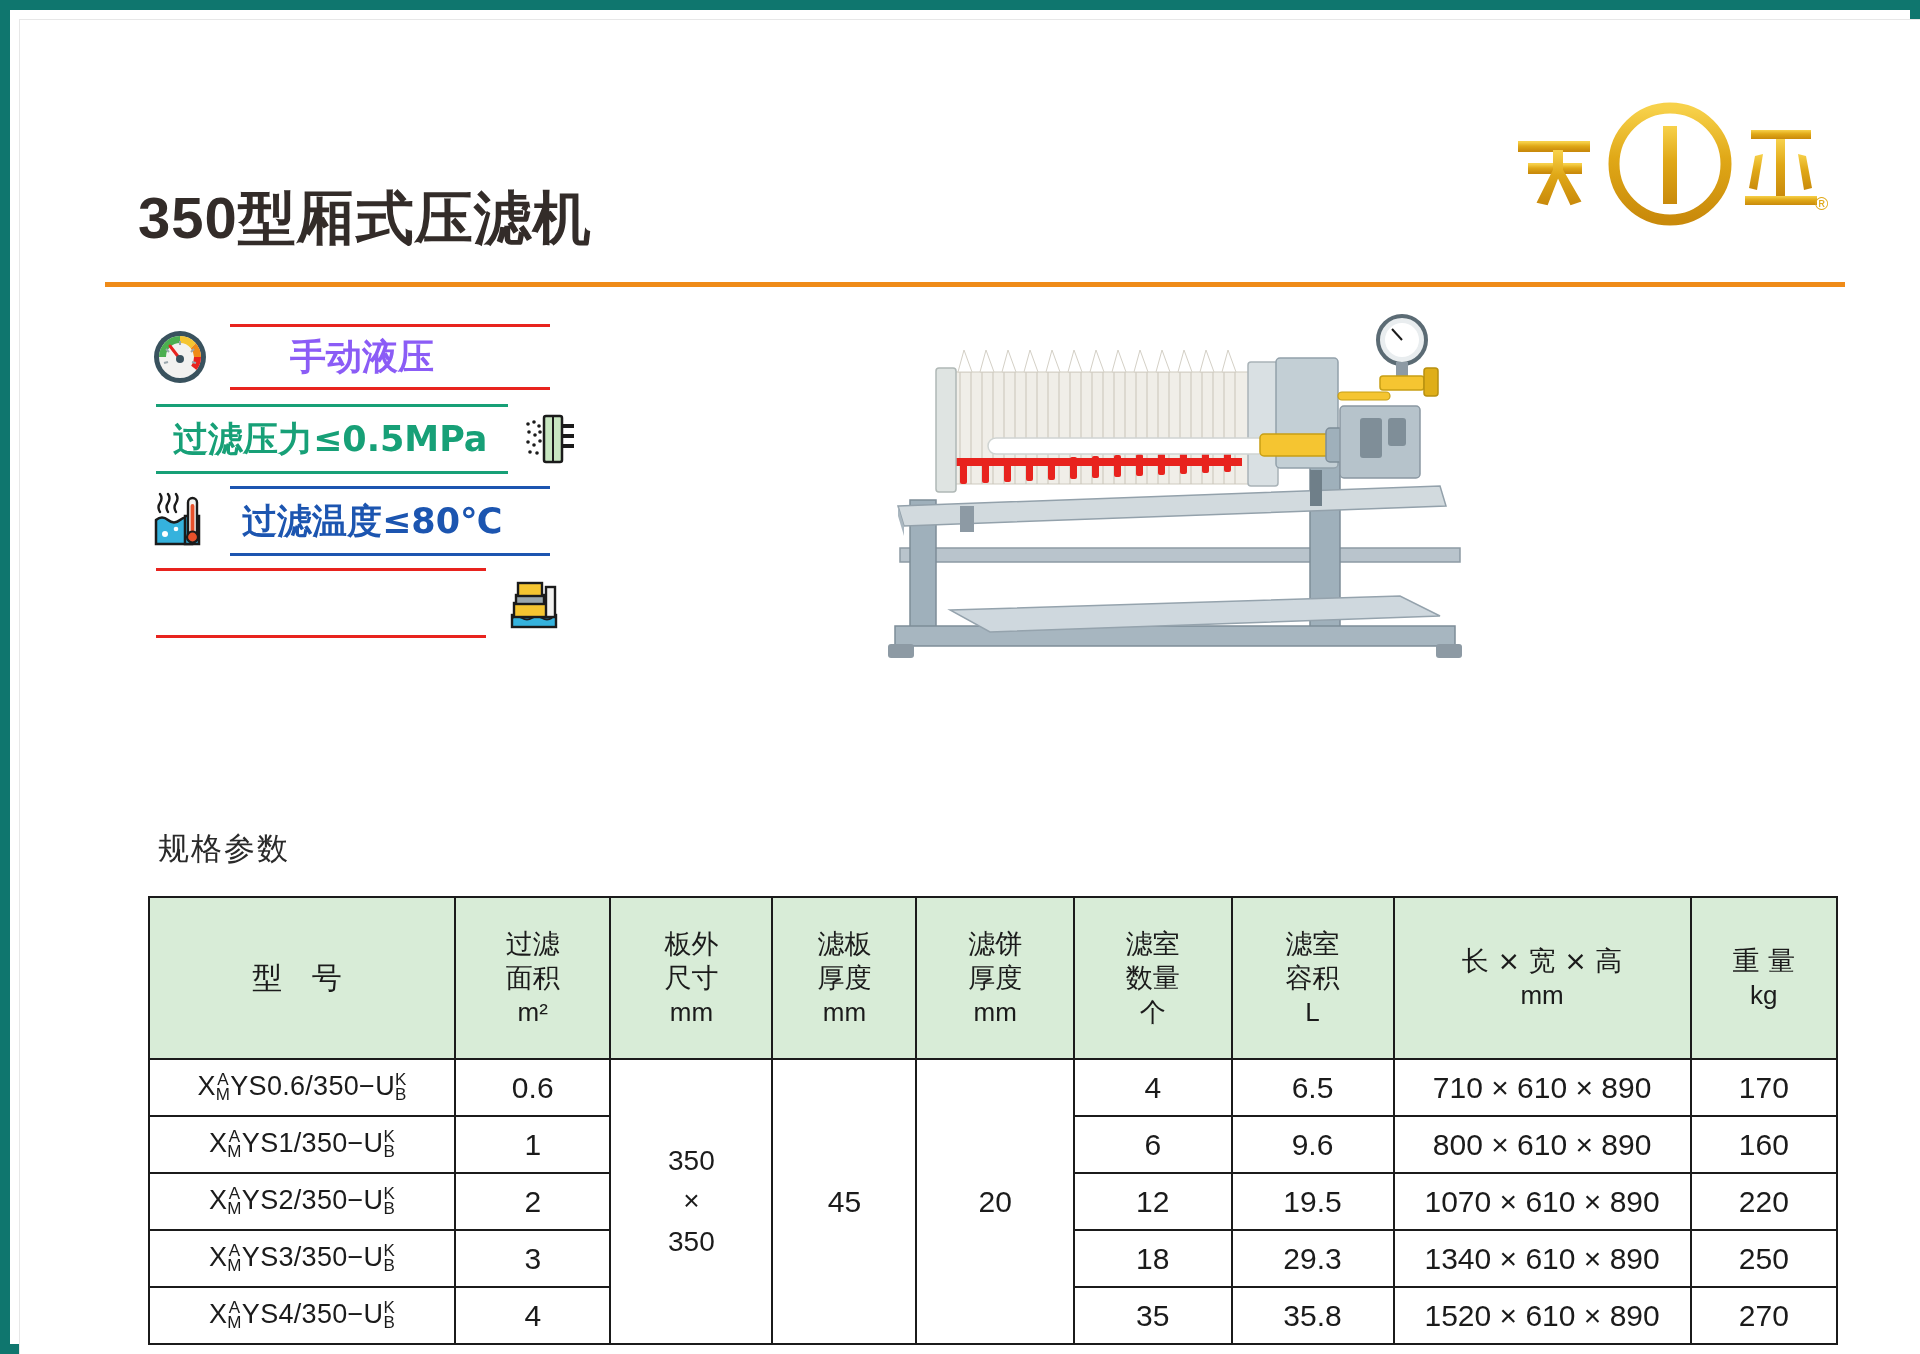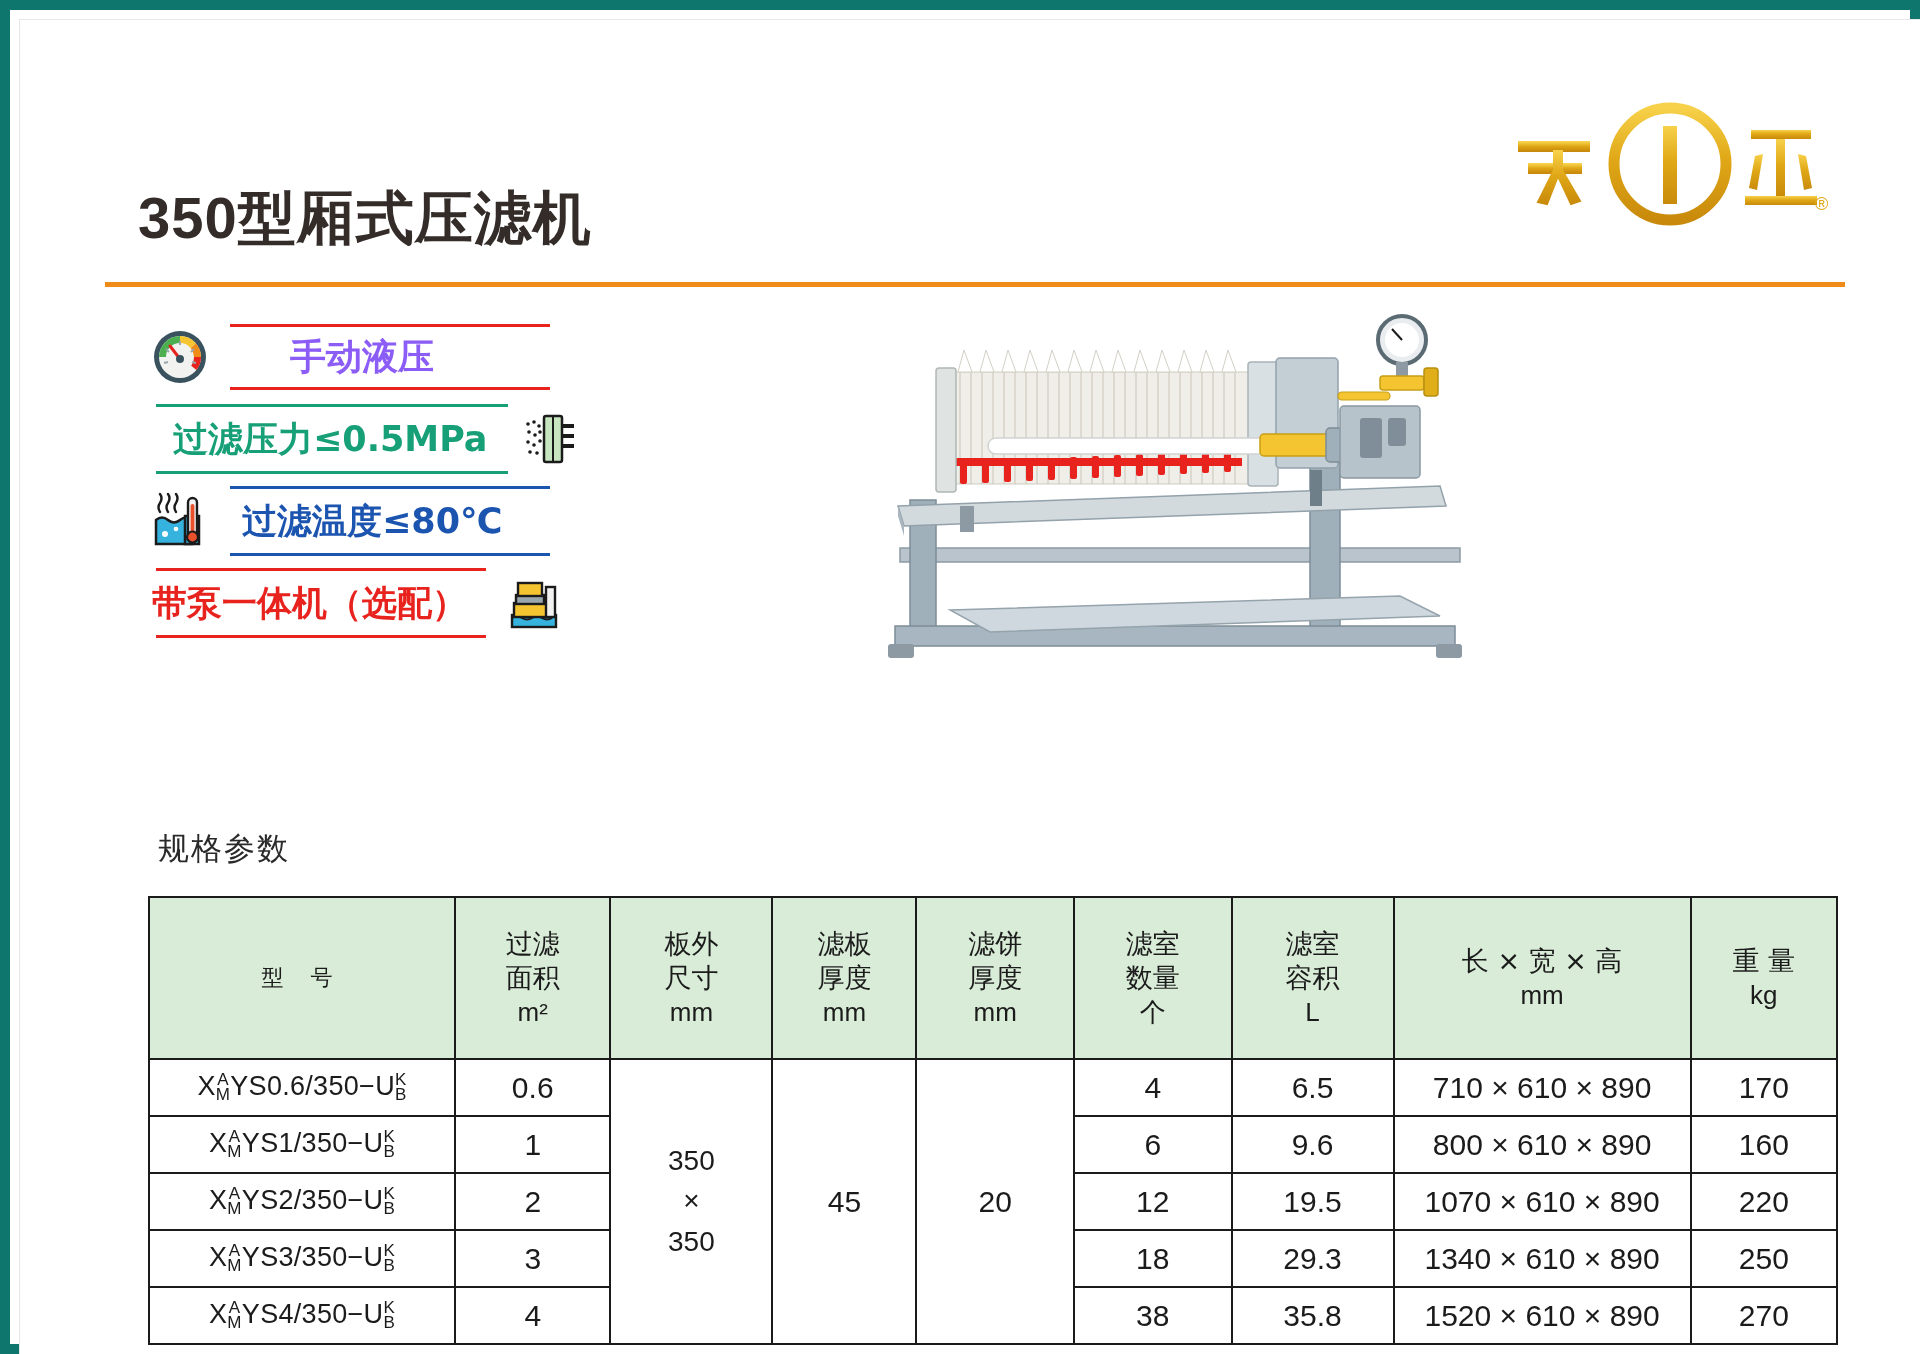--- a/index.html
+++ b/index.html
@@ -164,21 +164,21 @@
     font-weight: normal;
     font-size: 27px;
     line-height: 1.28;
     padding: 4px 2px;
   }
   table.spec thead th .unit {
     font-family: "Liberation Sans", sans-serif;
     font-size: 26px;
   }
   table.spec thead th.model-head {
-    font-size: 22px;
+    font-size: 30px;
     letter-spacing: 10px;
   }
   table.spec tbody td {
     height: 53px;
     font-size: 30px;
     font-family: "Liberation Sans", sans-serif;
     background: #ffffff;
   }
   table.spec tbody td.model {
     font-size: 27px;
@@ -326,21 +326,20 @@
             <rect x="38.6" y="12" width="3.8" height="32" rx="1.9" fill="#e8512b"></rect>
             <circle cx="40.5" cy="45" r="5.5" fill="#e8512b" stroke="#1b1b1b" stroke-width="2.2"></circle>
           </svg>
         </div>
         <div class="feat-text">过滤温度≤80℃</div>
       </div>
 
       <div class="feat feat-4">
         <div class="feat-line line-top"></div>
         <div class="feat-line line-bottom"></div>
-        <div class="feat-text">带泵一体机（选配）</div>
         <div class="feat-icon">
           <svg viewBox="0 0 56 56">
             <rect x="6" y="40" width="44" height="12" fill="#35b2dd" stroke="#1b1b1b" stroke-width="2.4"></rect>
             <path d="M6 43 q5 -3 10 0 q5 3 10 0 q5 -3 10 0 q5 3 10 0" fill="none" stroke="#1b1b1b" stroke-width="2"></path>
             <rect x="8" y="28" width="38" height="14" fill="#f5c531" stroke="#1b1b1b" stroke-width="2.4"></rect>
             <rect x="10" y="20" width="28" height="9" fill="#9aa7ad" stroke="#1b1b1b" stroke-width="2.4"></rect>
             <rect x="12" y="8" width="24" height="13" fill="#f5c531" stroke="#1b1b1b" stroke-width="2.4"></rect>
             <rect x="40" y="12" width="9" height="30" fill="#f2f2f0" stroke="#1b1b1b" stroke-width="2.4"></rect>
           </svg>
         </div>
@@ -596,21 +595,21 @@
           <td class="model">
             <span>X</span><span class="stack">
                 <span class="s-top">A</span>
                 <span class="s-bot">M</span>
               </span><span>YS4/350−U</span><span class="stack">
                 <span class="s-top">K</span>
                 <span class="s-bot">B</span>
               </span>
           </td>
           <td>4</td>
-          <td>38</td>
+          <td>35</td>
           <td>35.8</td>
           <td>1520 × 610 × 890</td>
           <td>270</td>
         </tr>
       </tbody>
     </table>
 
   </div>
 </div>
 

